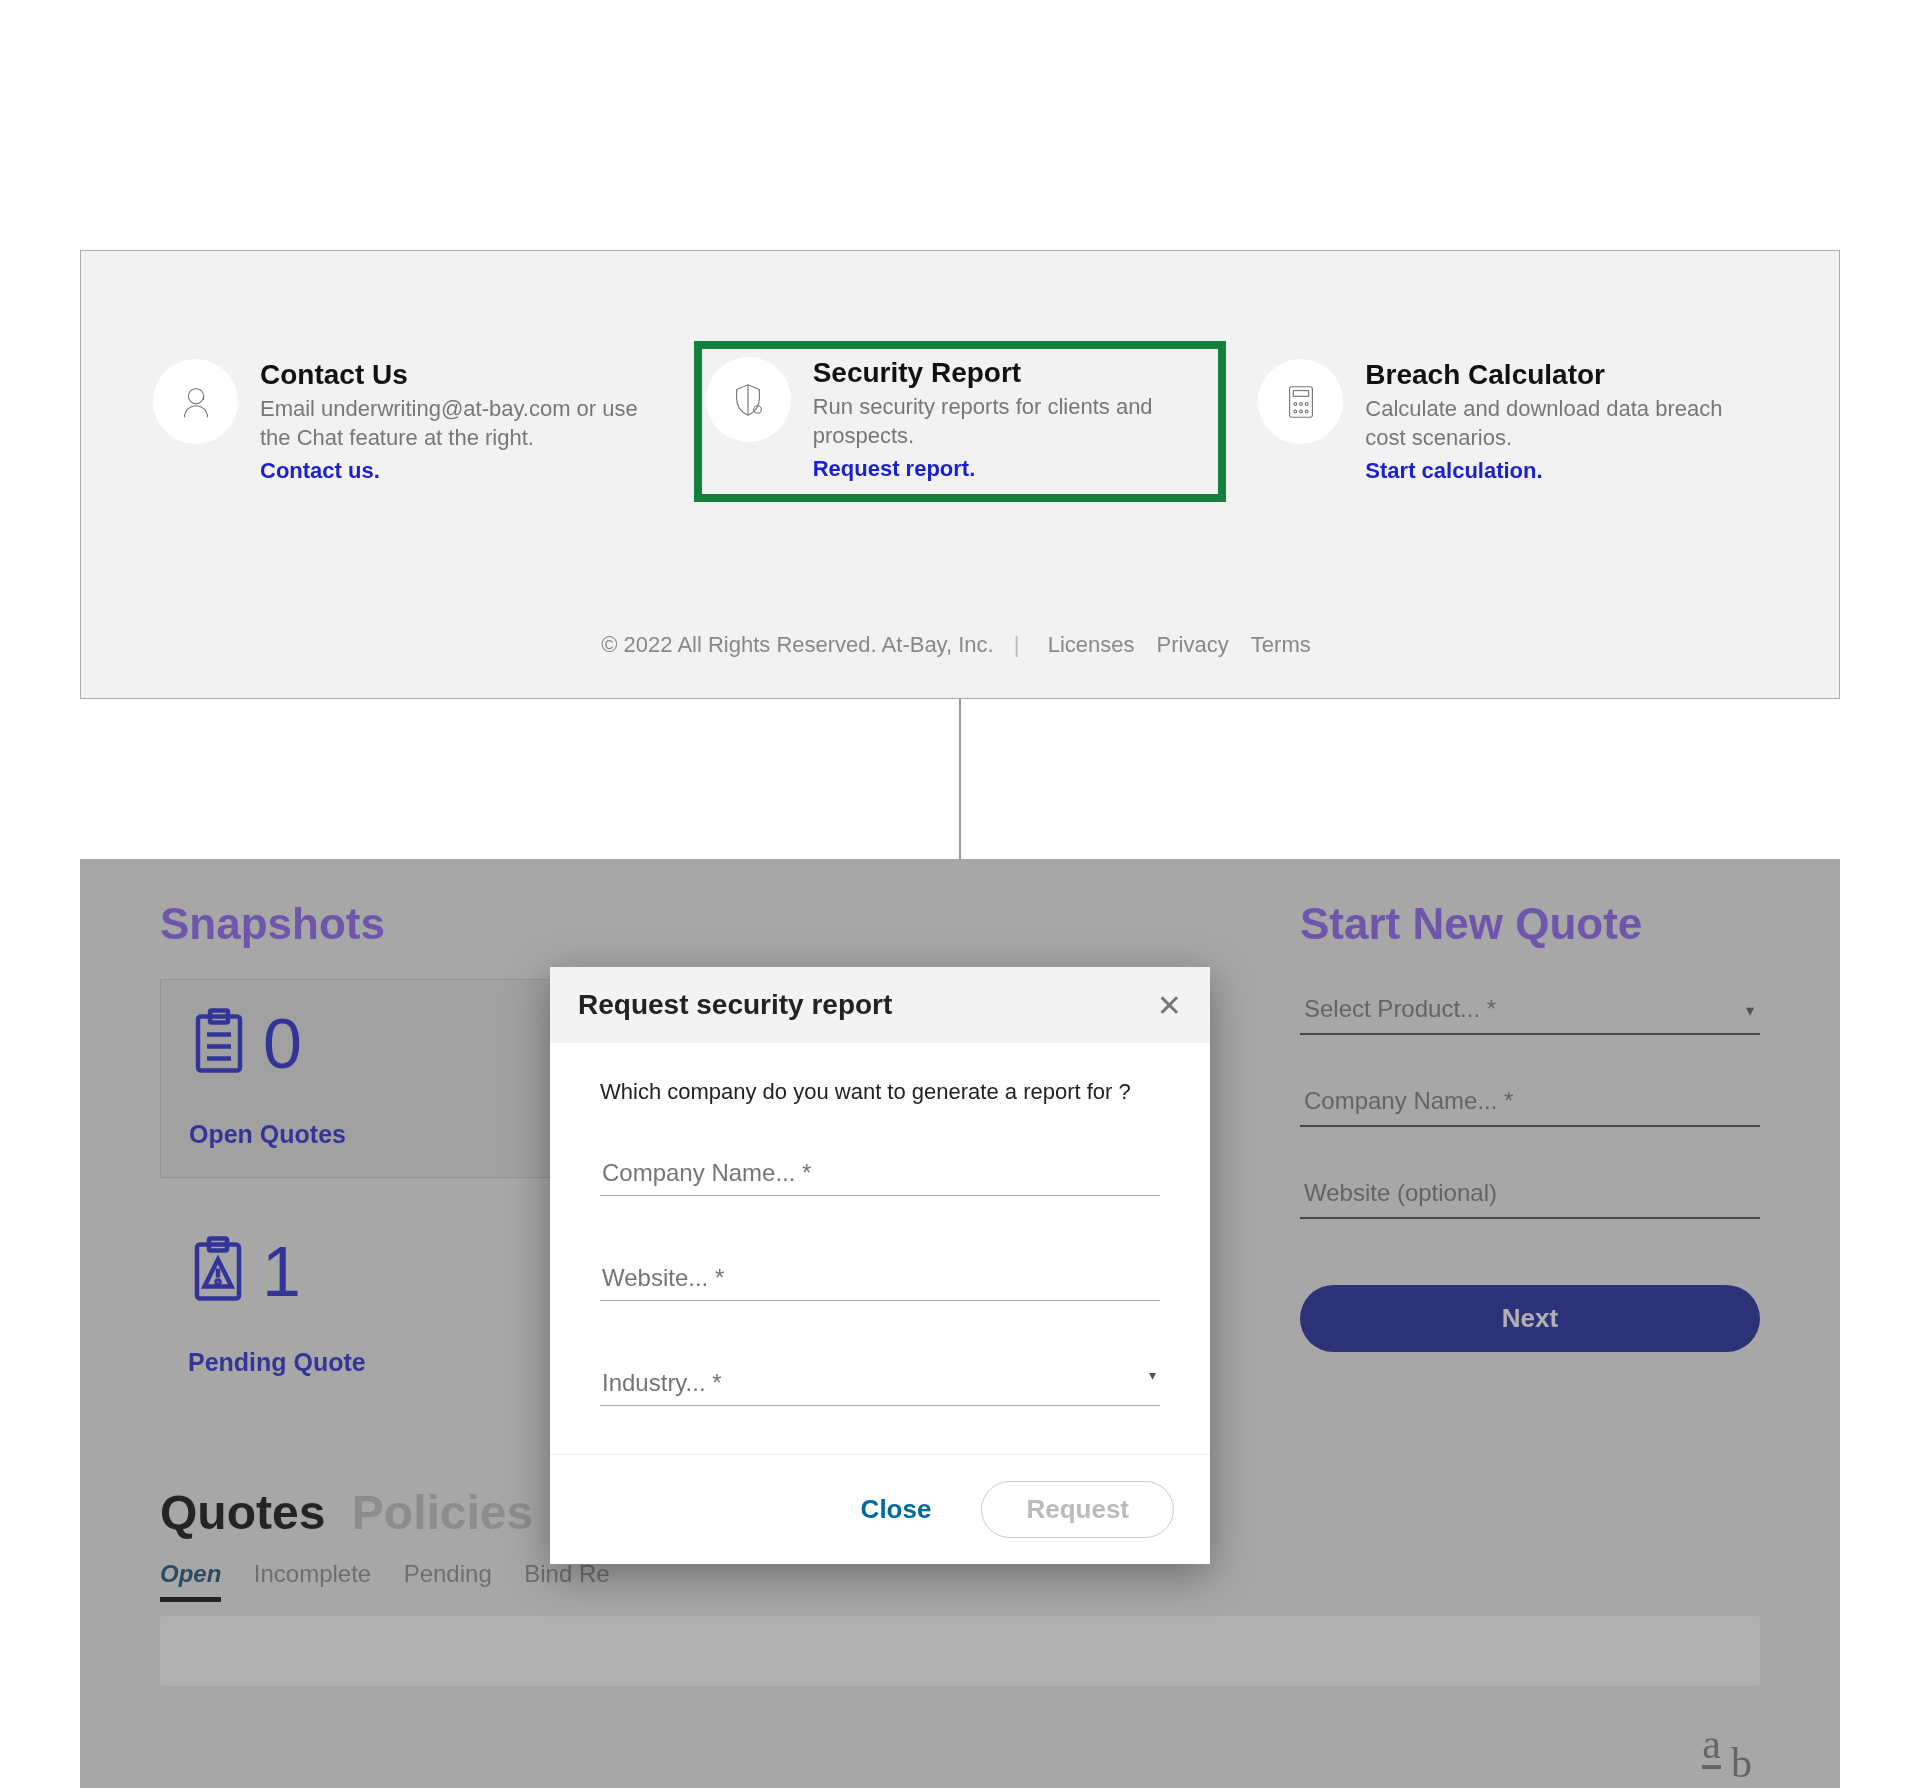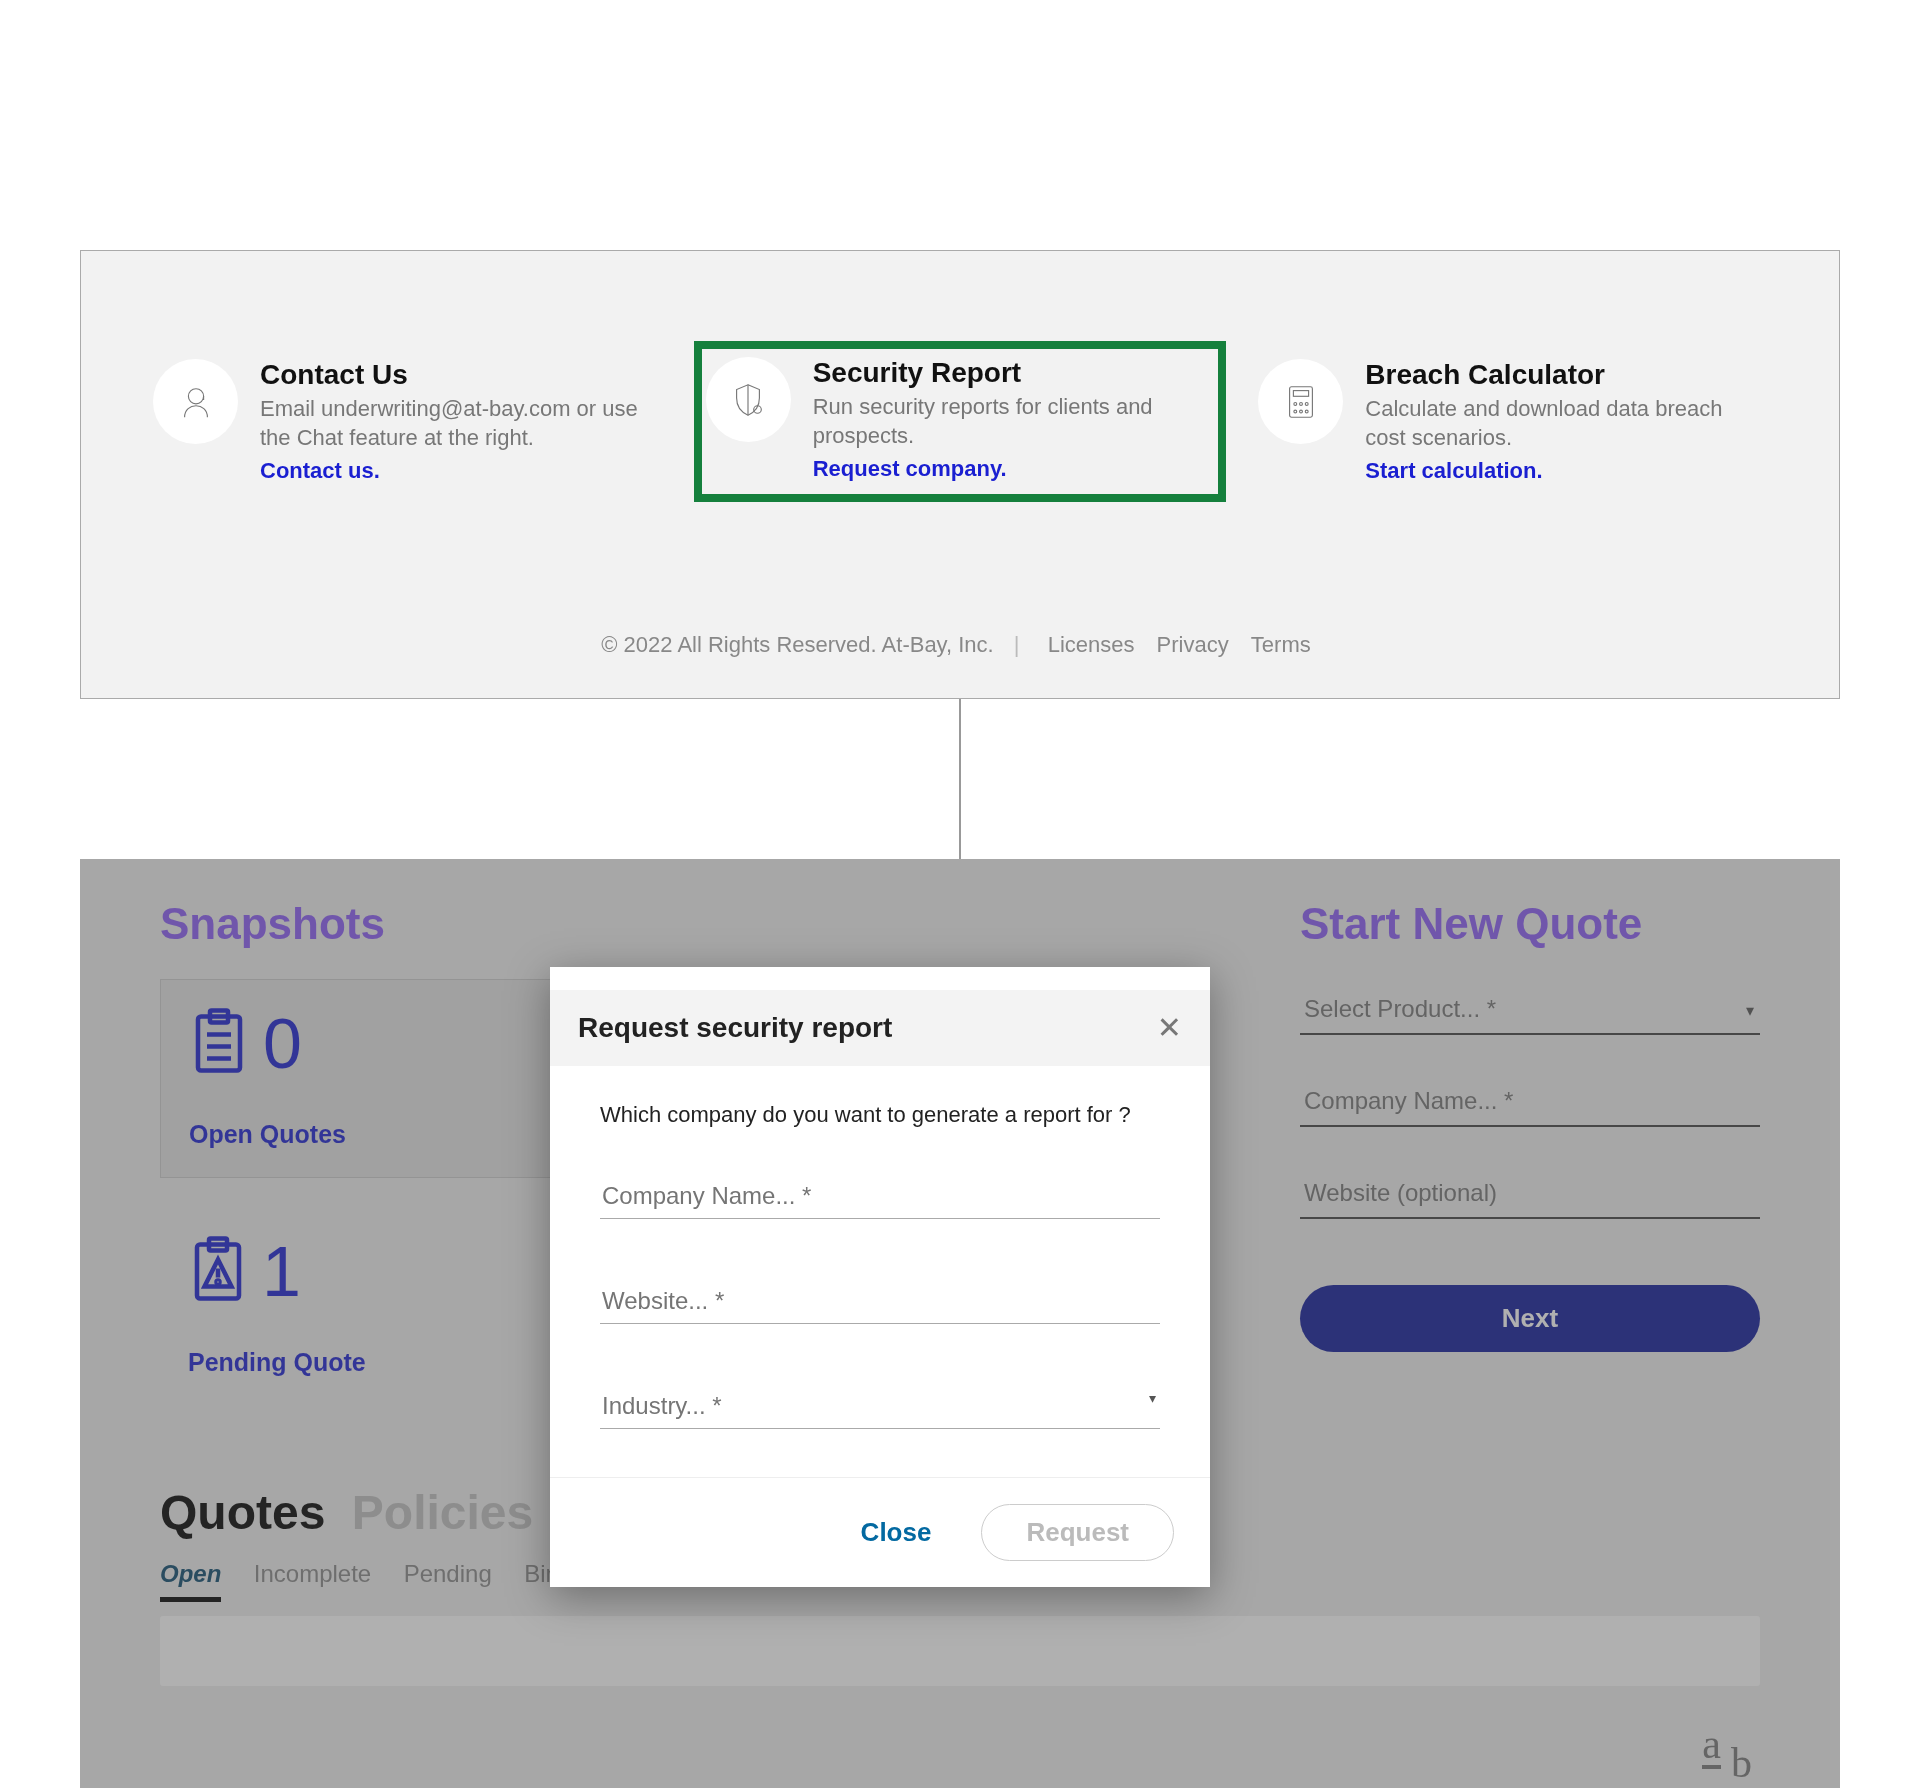--- a/index.html
+++ b/index.html
@@ -205,22 +205,21 @@
     top: 108px;
     width: 660px;
     background: #fff;
     box-shadow: 0 10px 40px rgba(0,0,0,0.35);
   }
   .modal-head {
     background: #f3f3f3;
     padding: 22px 28px;
     display: flex;
     justify-content: space-between;
-    align-items: center;
-    margin-top: 23px;
+    align-items: flex-end;
   }
   .modal-head h4 {
     font-size: 28px;
     font-weight: 700;
     color: #222;
   }
   .modal-head .close-x {
     font-size: 30px;
     color: #777;
     cursor: pointer;
@@ -326,21 +325,21 @@
         <div class="icon-circle">
           <svg viewBox="0 0 40 40">
               <path d="M20 4l12 5v9c0 9-5 15-12 18C13 33 8 27 8 18V9l12-5z"></path>
               <path d="M20 4v32"></path>
               <circle cx="30" cy="30" r="4"></circle>
             </svg>
         </div>
         <div>
           <h3>Security Report</h3>
           <p>Run security reports for clients and prospects.</p>
-          <a>Request company.</a>
+          <a>Request report.</a>
         </div>
       </div>
 
       <div class="card">
         <div class="icon-circle">
           <svg viewBox="0 0 40 40">
               <rect x="8" y="4" width="24" height="32" rx="2"></rect>
               <rect x="12" y="8" width="16" height="6"></rect>
               <circle cx="14" cy="22" r="1.5"></circle>
               <circle cx="20" cy="22" r="1.5"></circle>

